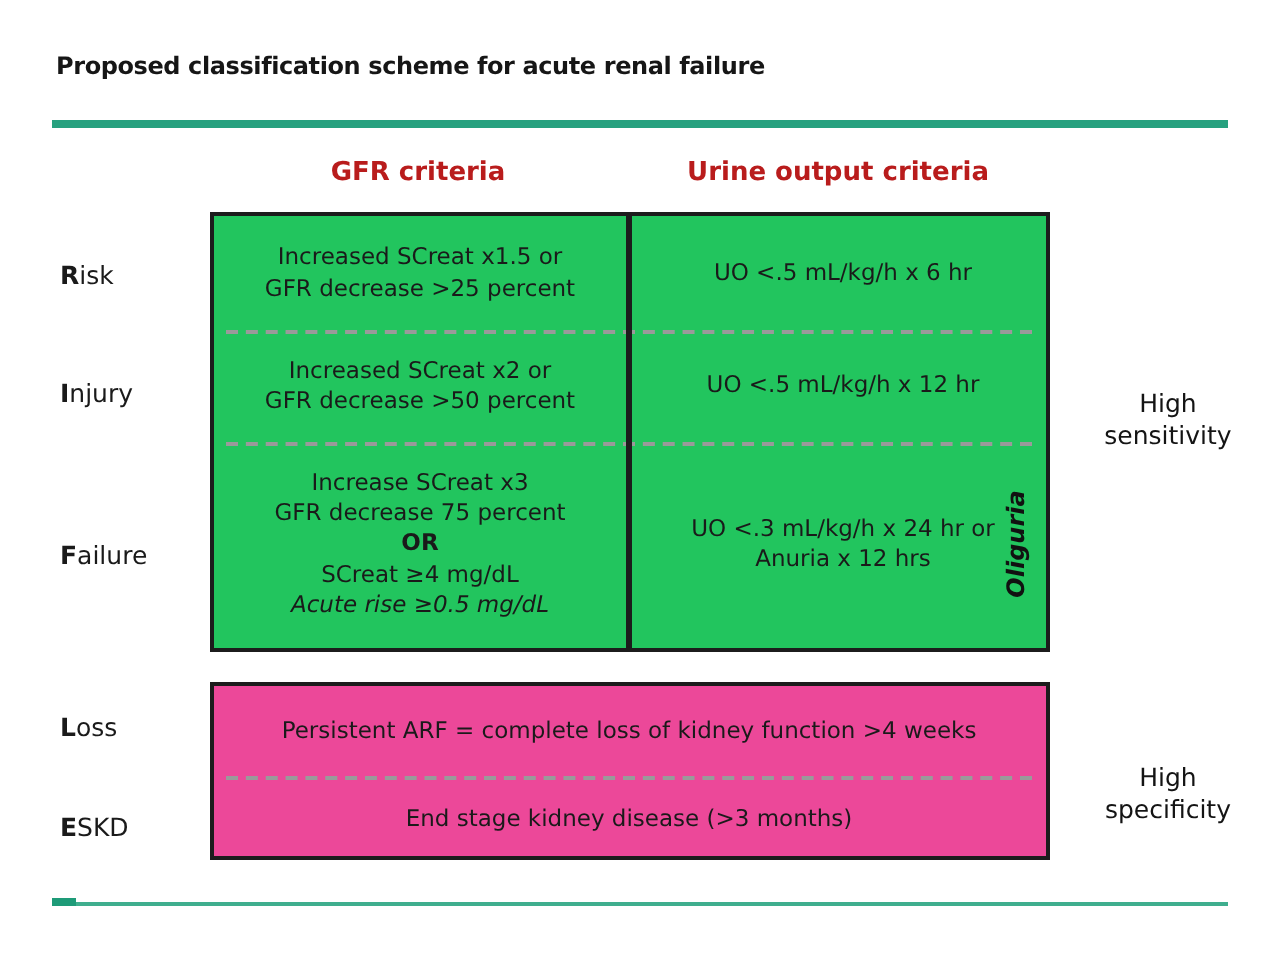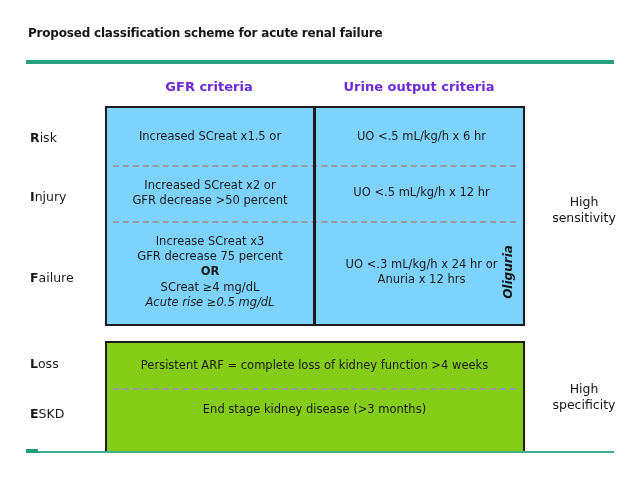--- a/index.html
+++ b/index.html
@@ -52,21 +52,21 @@
     height: 4px;
     background: #1E9B78;
   }
 
   
   .col-head {
     position: absolute;
     top: 79px;
     font-size: 13px;
     font-weight: bold;
-    color: #6d28d9;
+    color: #b91c1c;
     text-align: center;
     white-space: nowrap;
   }
   .col-head.gfr   { left: 105px; width: 208px; }
   .col-head.urine { left: 313px; width: 212px; }
 
   
   .row-label {
     position: absolute;
     left: 30px;
@@ -86,21 +86,21 @@
 
   
   .box-main {
     position: absolute;
     left: 105px;
     top: 106px;
     width: 420px;
     height: 220px;
     border: 2.5px solid #1c1c1c;
     box-sizing: border-box;
-    background: #7dd3fc;
+    background: #22c55e;
   }
   .col-divider {
     position: absolute;
     left: 206px;
     top: 0;
     width: 2.5px;
     height: 100%;
     background: #1c1c1c;
   }
   .cell {
@@ -154,24 +154,24 @@
     font-style: italic;
     color: #111111;
   }
 
   
   .box-lower {
     position: absolute;
     left: 105px;
     top: 341px;
     width: 420px;
-    height: 112px;
+    height: 89px;
     border: 2.5px solid #1c1c1c;
     box-sizing: border-box;
-    background: #84cc16;
+    background: #ec4899;
   }
   .lcell {
     position: absolute;
     left: 0;
     width: 415px;
     box-sizing: border-box;
     display: flex;
     align-items: center;
     justify-content: center;
     text-align: center;
@@ -222,20 +222,21 @@
 </div>
 <div class="row-label eskd">
   <b>E</b><span>SKD</span>
 </div>
 
 <div class="box-main">
 
   <div class="cell gfr r-risk">
     <div>
       <span>Increased SCreat x1.5 or</span><br>
+      <span>GFR decrease &gt;25 percent</span>
     </div>
   </div>
   <div class="cell urine r-risk">
     <div><span>UO &lt;.5 mL/kg/h x 6 hr</span></div>
   </div>
 
   <div class="dash-sep d1"></div>
 
   <div class="cell gfr r-injury">
     <div>

